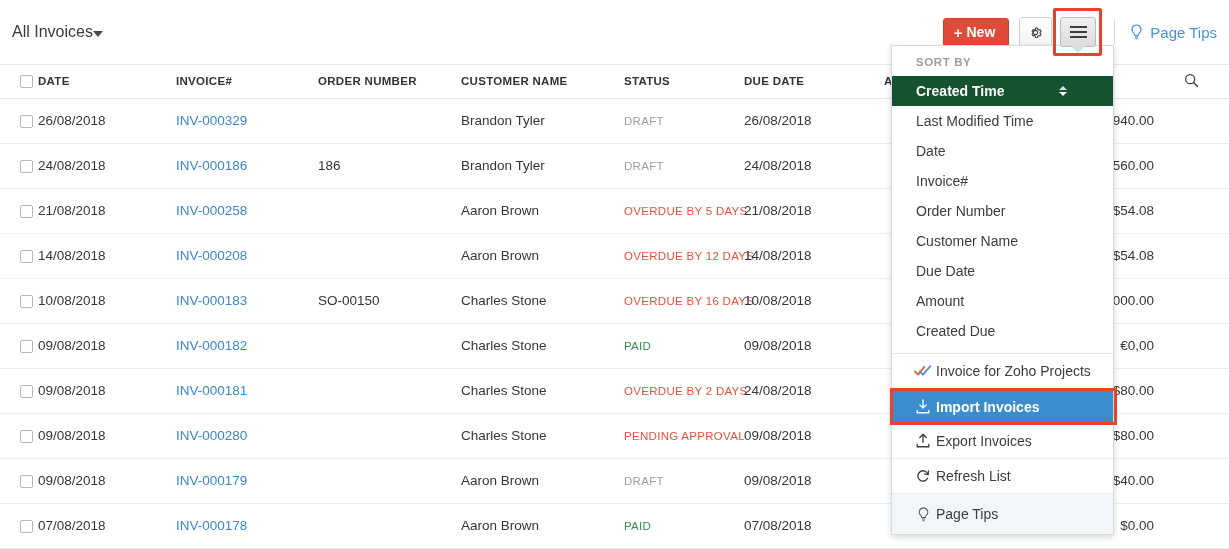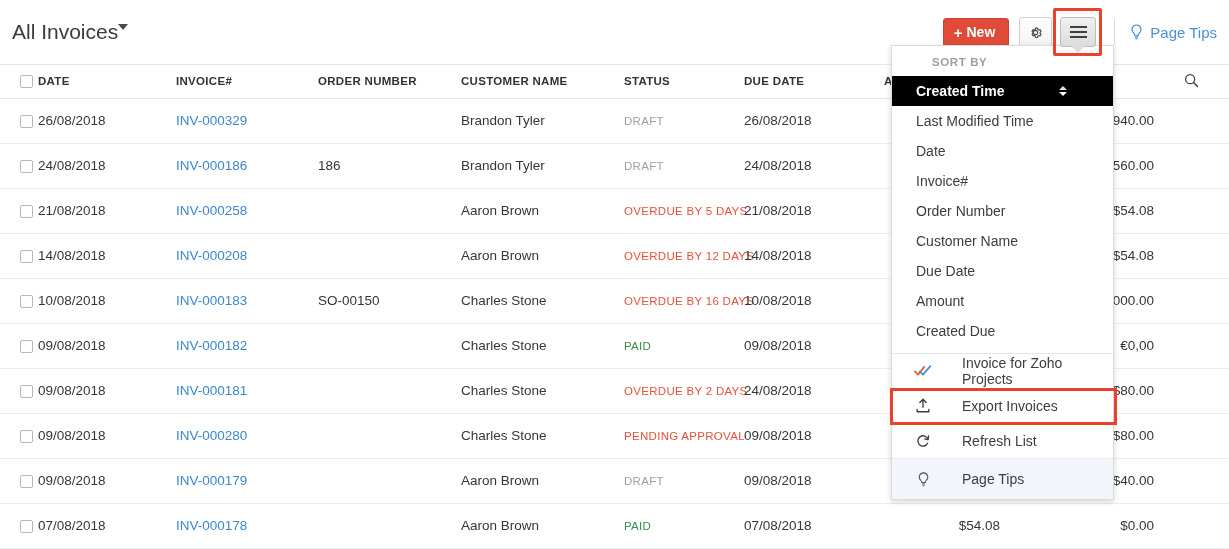--- a/index.html
+++ b/index.html
@@ -23,21 +23,22 @@
     position: relative;
     height: 65px;
     border-bottom: 1px solid #e4e6e8;
     display: flex;
     align-items: center;
     padding: 0 12px 0 12px;
     background: #fff;
   }
   .view-title {
     display: flex;
-    font-size: 21px;
+    align-items: center;
+    font-size: 16px;
     color: #3b3b3b;
     cursor: pointer;
     padding-left: 0px;
   }
   .view-title .caret {
     width: 0; height: 0;
     border-left: 5px solid transparent;
     border-right: 5px solid transparent;
     border-top: 6px solid #4a4a4a;
     margin-top: 4px;
@@ -199,34 +200,33 @@
     box-shadow: 0 2px 6px rgba(0,0,0,0.16);
     z-index: 20;
     padding-bottom: 0px;
   }
   .menu-label {
     font-size: 11.5px;
     color: #9b9fa4;
     letter-spacing: 0.6px;
     font-weight: bold;
     padding: 10px 0 8px 24px;
-    margin-left: 16px;
   }
   .menu-item {
     height: 30px;
     display: flex;
     align-items: center;
     padding-left: 24px;
     font-size: 14px;
     color: #3a3d41;
     cursor: pointer;
     position: relative;
   }
   .menu-item.sel {
-    background: #000000;
+    background: #14532d;
     color: #ffffff;
     font-weight: bold;
     gap: 48px;
   }
   .sortarrows {
     display: inline-flex;
     flex-direction: column;
     gap: 2px;
     margin-left: 7px;
   }
@@ -245,21 +245,21 @@
   }
   .menu-action {
     height: 35px;
     display: flex;
     align-items: center;
     padding-left: 22px;
     font-size: 14px;
     color: #3a3d41;
     cursor: pointer;
     border-bottom: 1px solid #ebedef;
-    gap: 30px;
+    gap: 4px;
   }
   .menu-action:last-child { border-bottom: none; }
   .menu-action .mi {
     width: 18px; display: flex; justify-content: center; align-items: center;
   }
   .menu-action.highlight {
     background: #3c8dcd;
     color: #fff;
     font-weight: bold;
     border-bottom: none;
@@ -513,20 +513,29 @@
     <div id="action-list" style="position:relative;">
         <div class="menu-action">
           <span class="mi">
             <svg width="18" height="14" viewBox="0 0 22 16">
               <path d="M1 8.5 L5 12.5 L12.5 3" fill="none" stroke="#e8603c" stroke-width="2.2" stroke-linecap="round" stroke-linejoin="round"></path>
               <path d="M7 8.5 L11 12.5 L20 2" fill="none" stroke="#4a8fd9" stroke-width="2.2" stroke-linecap="round" stroke-linejoin="round"></path>
             </svg>
           </span>
           <span>Invoice for Zoho Projects</span>
         </div>
+        <div class="menu-action highlight">
+          <span class="mi">
+            <svg width="16" height="16" viewBox="0 0 18 18">
+              <path d="M9 1 L9 10 M5.4 6.6 L9 10.2 L12.6 6.6" fill="none" stroke="currentColor" stroke-width="1.5" stroke-linecap="round" stroke-linejoin="round"></path>
+              <path d="M2.5 12.8 L2.5 15.5 L15.5 15.5 L15.5 12.8" fill="none" stroke="currentColor" stroke-width="1.5" stroke-linecap="round"></path>
+            </svg>
+          </span>
+          <span>Import Invoices</span>
+        </div>
         <div class="import-highlight" style="top: 34px;"></div>
         <div class="menu-action">
           <span class="mi">
             <svg width="16" height="16" viewBox="0 0 18 18">
               <path d="M9 10.5 L9 1.5 M5.4 5 L9 1.4 L12.6 5" fill="none" stroke="currentColor" stroke-width="1.5" stroke-linecap="round" stroke-linejoin="round"></path>
               <path d="M2.5 12.8 L2.5 15.5 L15.5 15.5 L15.5 12.8" fill="none" stroke="currentColor" stroke-width="1.5" stroke-linecap="round"></path>
             </svg>
           </span>
           <span>Export Invoices</span>
         </div>

